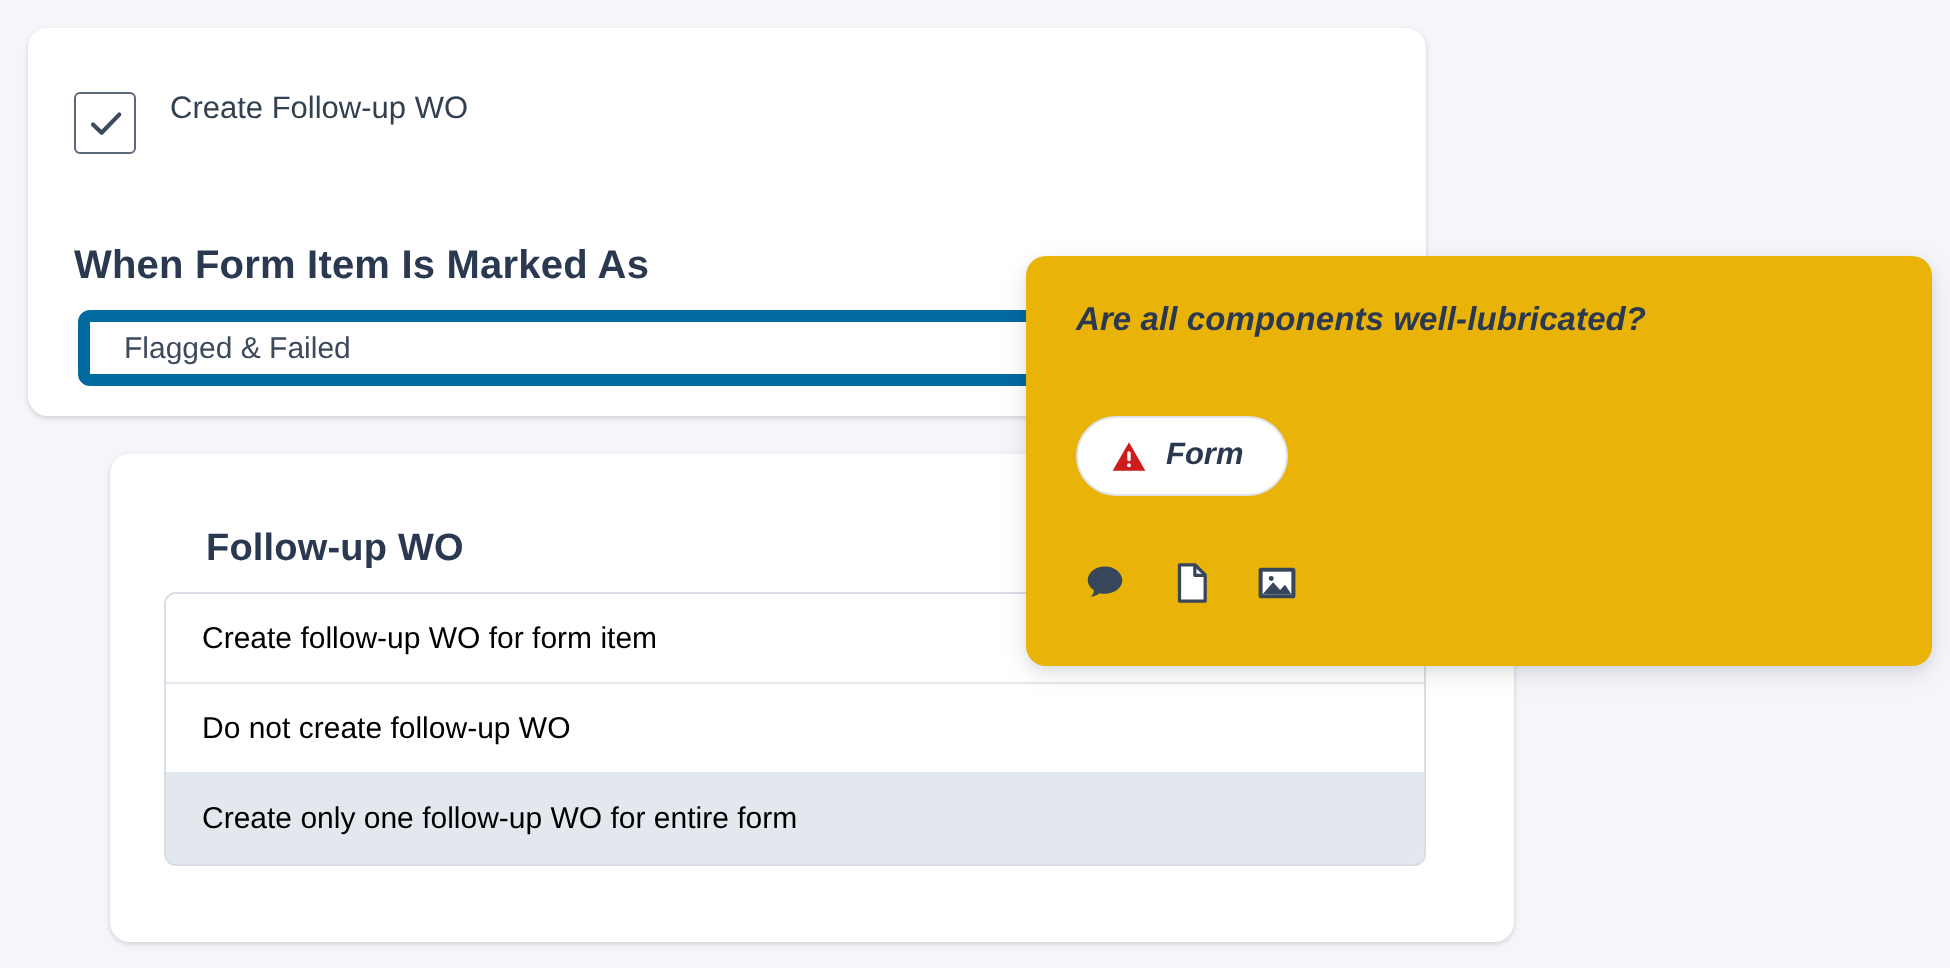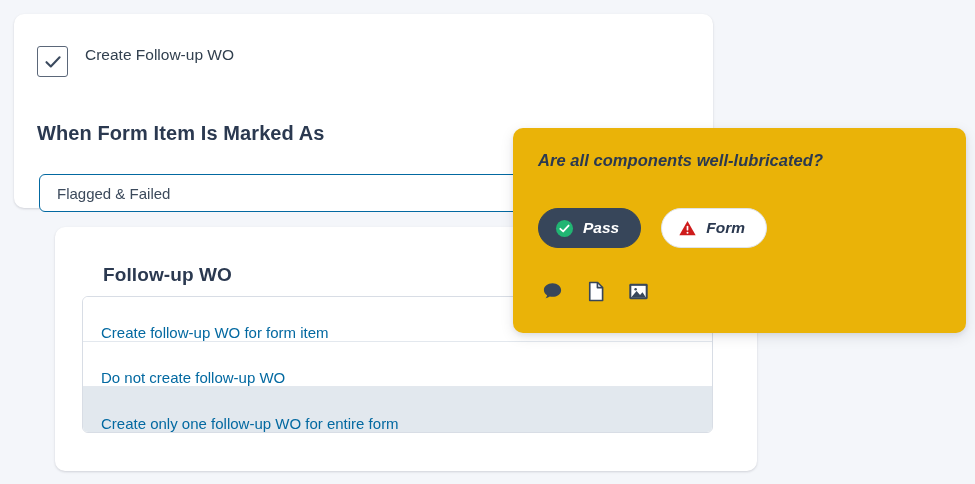--- a/index.html
+++ b/index.html
@@ -65,28 +65,27 @@
     letter-spacing: .1px;
     white-space: nowrap;
   }
 
   .select-field {
     position: absolute;
     left: 25px;
     top: 141px;
     width: 652px;
     height: 38px;
-    border: 1px solid #0369a1;
+    border: 6px solid #0369a1;
     border-radius: 6px;
     background: #fff;
     box-sizing: border-box;
     display: flex;
     align-items: center;
     padding-left: 17px;
-    margin-top: 19px;
   }
   .select-value {
     font-size: 15px;
     color: #3c4a5c;
     white-space: nowrap;
   }
 
   
   .card-followup {
     position: absolute;
@@ -118,24 +117,24 @@
     width: 631px;
     border: 1px solid #d8dde5;
     border-radius: 6px;
     background: #fff;
     box-sizing: border-box;
     overflow: hidden;
   }
   .option-item {
     height: 45px;
     display: flex;
-    align-items: flex-end;
+    align-items: center;
     padding-left: 18px;
     font-size: 15px;
-    color: #0369a1;
+    color: #000000;
     box-sizing: border-box;
     border-bottom: 1px solid #e3e8ee;
     background: #fff;
     white-space: nowrap;
   }
   .option-item:last-child { border-bottom: none; }
   .option-item.is-highlighted {
     background: #e2e8ee;
   }
 
@@ -250,29 +249,20 @@
   </div>
 
 </div>
 
 <div class="popover">
 
   <div class="popover-title">Are all components well-lubricated?</div>
 
   <div class="status-buttons">
 
-    <div class="status-btn is-selected">
-      <span class="icon">
-        <svg width="19" height="19" viewBox="0 0 20 20">
-          <circle cx="10" cy="10" r="9" fill="#21b573"></circle>
-          <path d="M5.6 10.3 L8.6 13.1 L14.3 6.9" fill="none" stroke="#ffffff" stroke-width="1.9" stroke-linecap="round" stroke-linejoin="round"></path>
-        </svg>
-      </span>
-      <span>Pass</span>
-    </div>
 
 
     <div class="status-btn">
       <span class="icon">
         <svg width="19" height="19" viewBox="0 0 20 20">
           <path d="M10 2.2 L18.6 17.2 H1.4 Z" fill="#ce1b1b"></path>
           <rect x="9.1" y="7" width="1.8" height="5.2" rx=".9" fill="#ffffff"></rect>
           <circle cx="10" cy="14.4" r="1.05" fill="#ffffff"></circle>
         </svg>
       </span>

